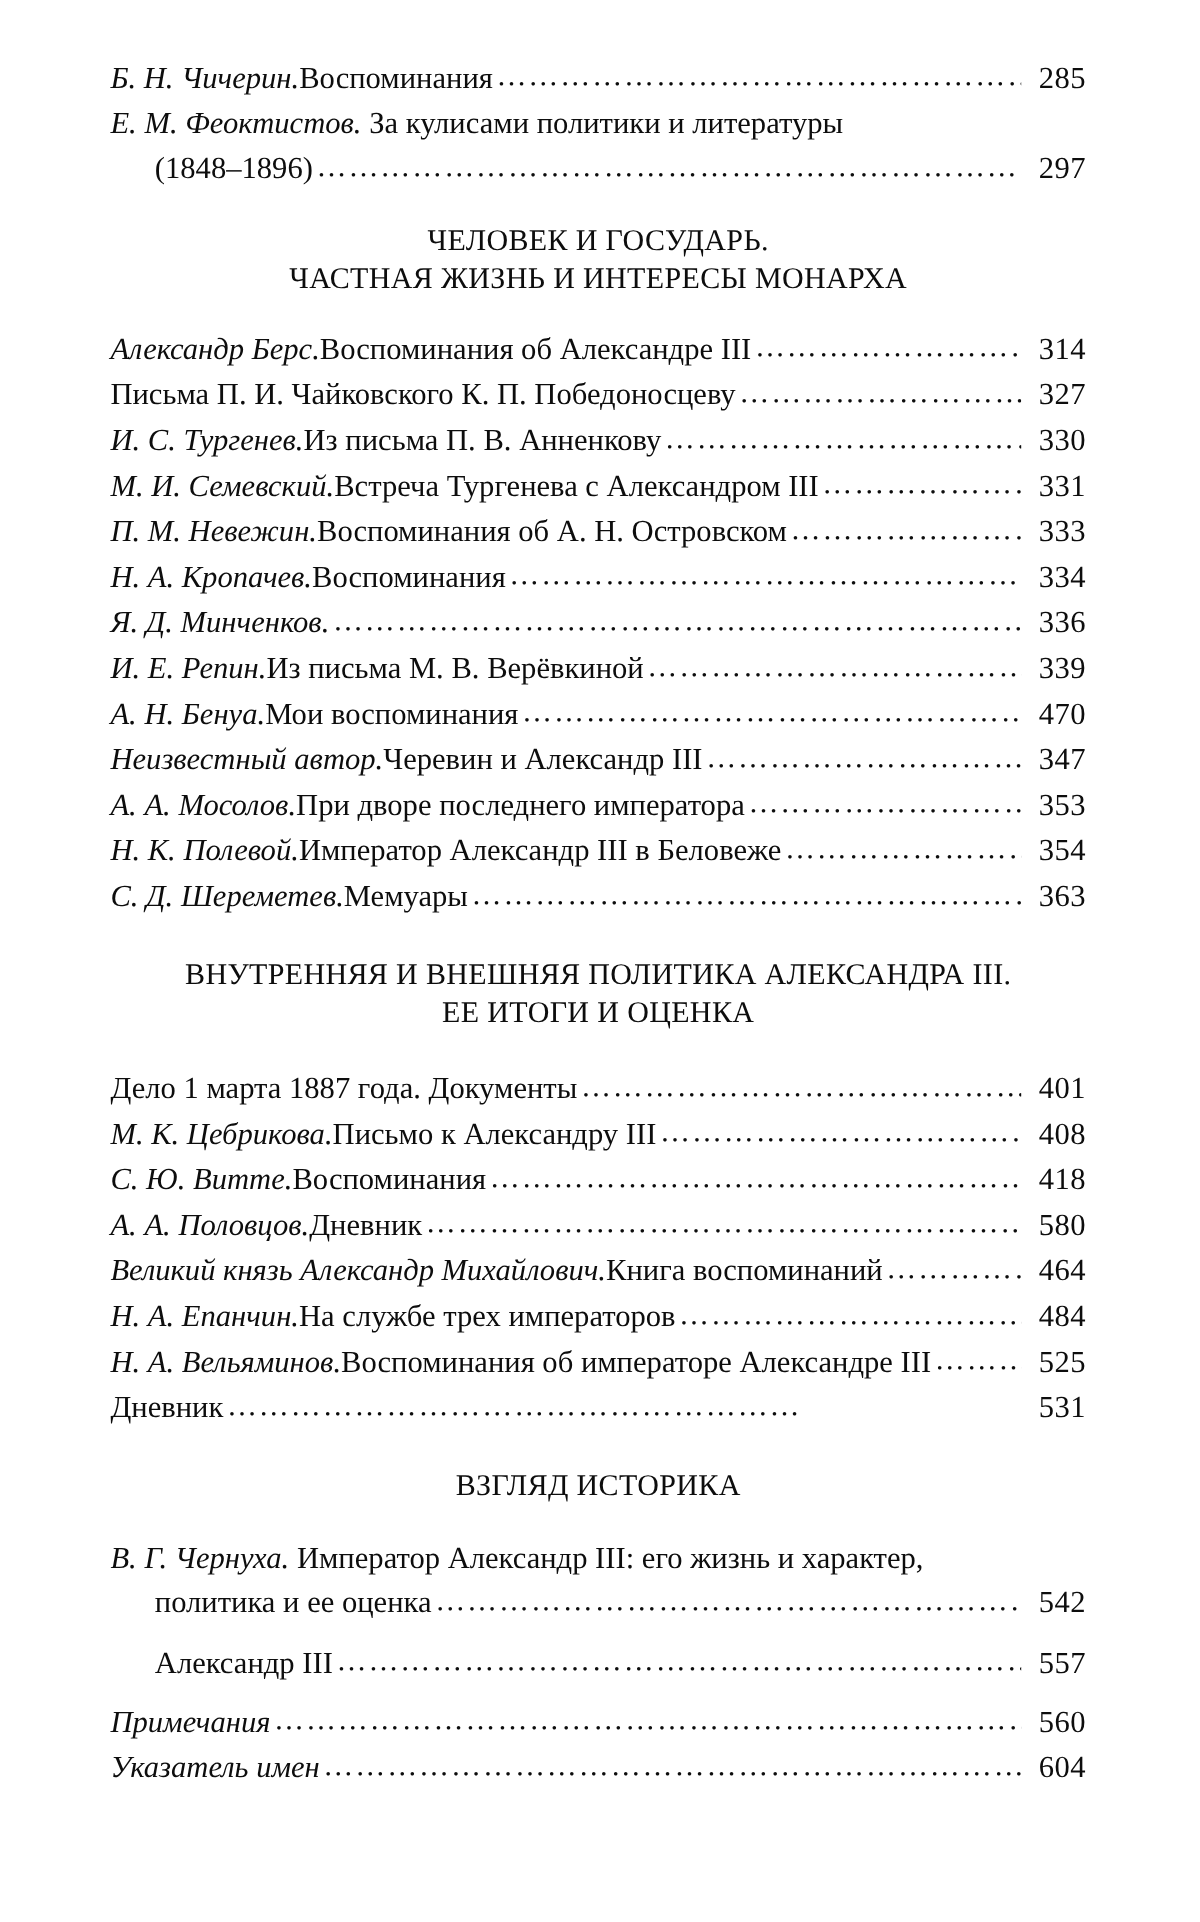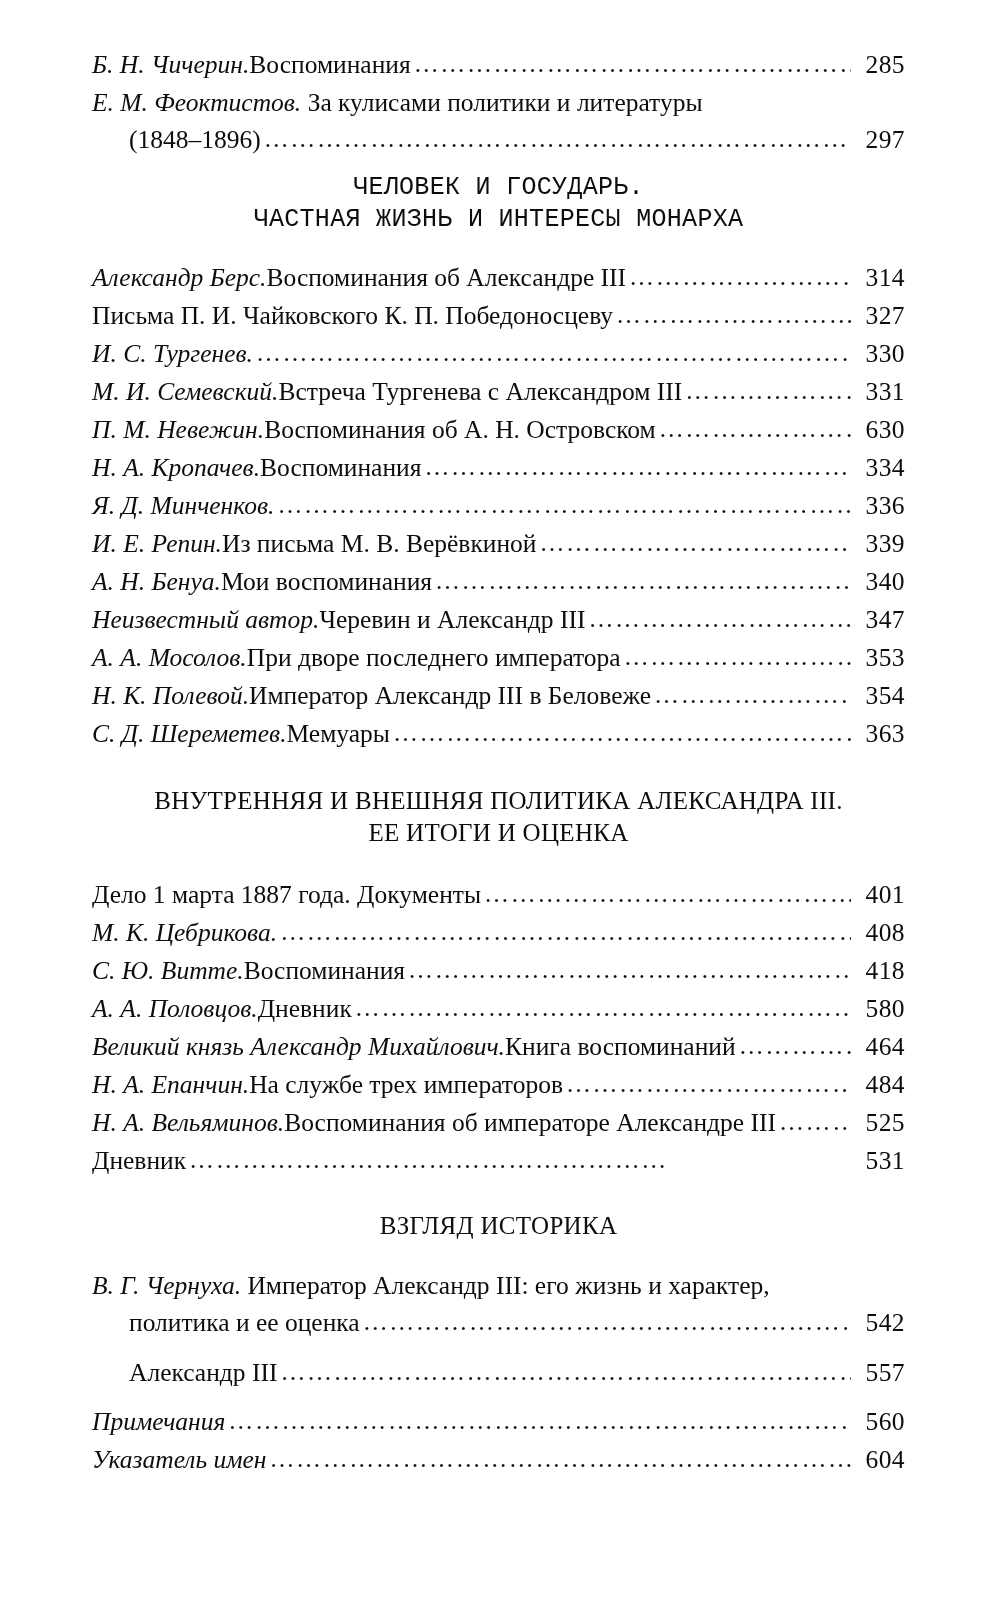--- a/index.html
+++ b/index.html
@@ -74,21 +74,21 @@
   }
 
   
   .section-head {
     text-align: center;
     font-size: 25px;
     line-height: 1.28;
     letter-spacing: 0.3px;
     white-space: pre-line;
   }
-  .sec1 { margin: 20px 0 29px 0; font-family: Liberation Mono, monospace; }
+  .sec1 { margin: 32px 0 29px 0; }
   .sec2 { margin: 38px 0 33px 0; }
   .sec3 { margin: 37px 0 31px 0; }
 
   .group { margin: 0; }
   .tail { margin-top: 23px; }
 </style>
 </head>
 <body>
 
 <div class="page">
@@ -129,36 +129,37 @@
 
     <div class="toc-entry">
       <span class="toc-text ital"></span>
       <span class="toc-text">Письма П. И. Чайковского К. П. Победоносцеву</span>
       <span class="toc-dots">……………………………………………………………………………………………</span>
       <span class="toc-page">327</span>
     </div>
 
     <div class="toc-entry">
       <span class="toc-text ital">И. С. Тургенев.</span>
+      <span class="toc-text"> Из письма П. В. Анненкову</span>
       <span class="toc-dots">……………………………………………………………………………………………</span>
       <span class="toc-page">330</span>
     </div>
 
     <div class="toc-entry">
       <span class="toc-text ital">М. И. Семевский.</span>
       <span class="toc-text"> Встреча Тургенева с Александром III</span>
       <span class="toc-dots">……………………………………………………………………………………………</span>
       <span class="toc-page">331</span>
     </div>
 
     <div class="toc-entry">
       <span class="toc-text ital">П. М. Невежин.</span>
       <span class="toc-text"> Воспоминания об А. Н. Островском</span>
       <span class="toc-dots">……………………………………………………………………………………………</span>
-      <span class="toc-page">630</span>
+      <span class="toc-page">333</span>
     </div>
 
     <div class="toc-entry">
       <span class="toc-text ital">Н. А. Кропачев.</span>
       <span class="toc-text"> Воспоминания</span>
       <span class="toc-dots">……………………………………………………………………………………………</span>
       <span class="toc-page">334</span>
     </div>
 
     <div class="toc-entry">
@@ -171,21 +172,21 @@
       <span class="toc-text ital">И. Е. Репин.</span>
       <span class="toc-text"> Из письма М. В. Верёвкиной</span>
       <span class="toc-dots">……………………………………………………………………………………………</span>
       <span class="toc-page">339</span>
     </div>
 
     <div class="toc-entry">
       <span class="toc-text ital">А. Н. Бенуа.</span>
       <span class="toc-text"> Мои воспоминания</span>
       <span class="toc-dots">……………………………………………………………………………………………</span>
-      <span class="toc-page">340</span>
+      <span class="toc-page">470</span>
     </div>
 
     <div class="toc-entry">
       <span class="toc-text ital">Неизвестный автор.</span>
       <span class="toc-text"> Черевин и Александр III</span>
       <span class="toc-dots">……………………………………………………………………………………………</span>
       <span class="toc-page">347</span>
     </div>
 
     <div class="toc-entry">
@@ -218,20 +219,21 @@
 
     <div class="toc-entry">
       <span class="toc-text ital"></span>
       <span class="toc-text">Дело 1 марта 1887 года. Документы</span>
       <span class="toc-dots">……………………………………………………………………………………………</span>
       <span class="toc-page">401</span>
     </div>
 
     <div class="toc-entry">
       <span class="toc-text ital">М. К. Цебрикова.</span>
+      <span class="toc-text"> Письмо к Александру III</span>
       <span class="toc-dots">……………………………………………………………………………………………</span>
       <span class="toc-page">408</span>
     </div>
 
     <div class="toc-entry">
       <span class="toc-text ital">С. Ю. Витте.</span>
       <span class="toc-text"> Воспоминания</span>
       <span class="toc-dots">……………………………………………………………………………………………</span>
       <span class="toc-page">418</span>
     </div>

